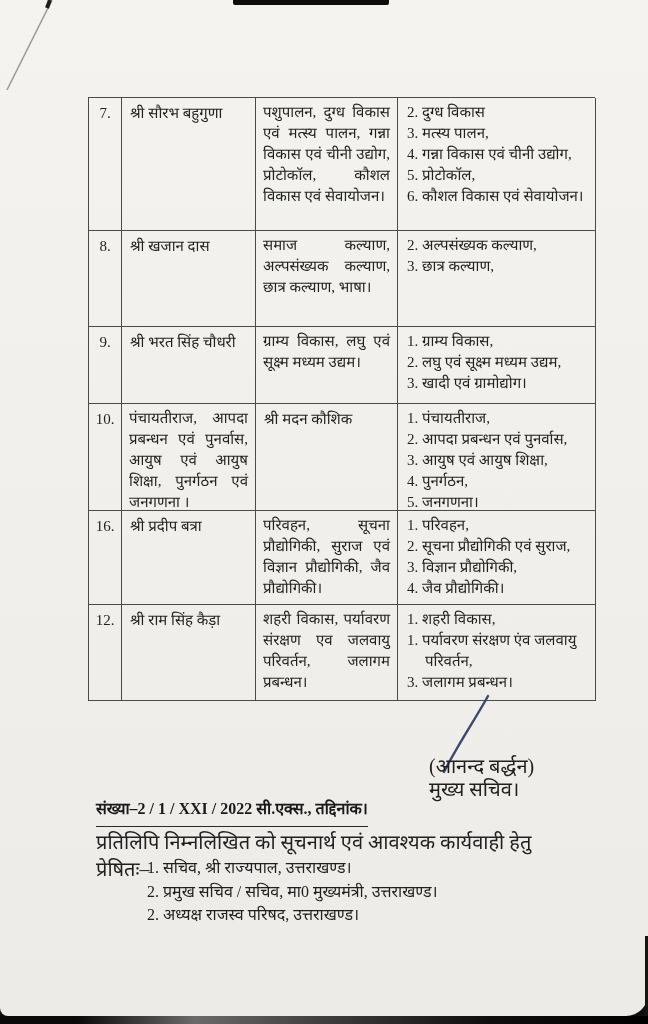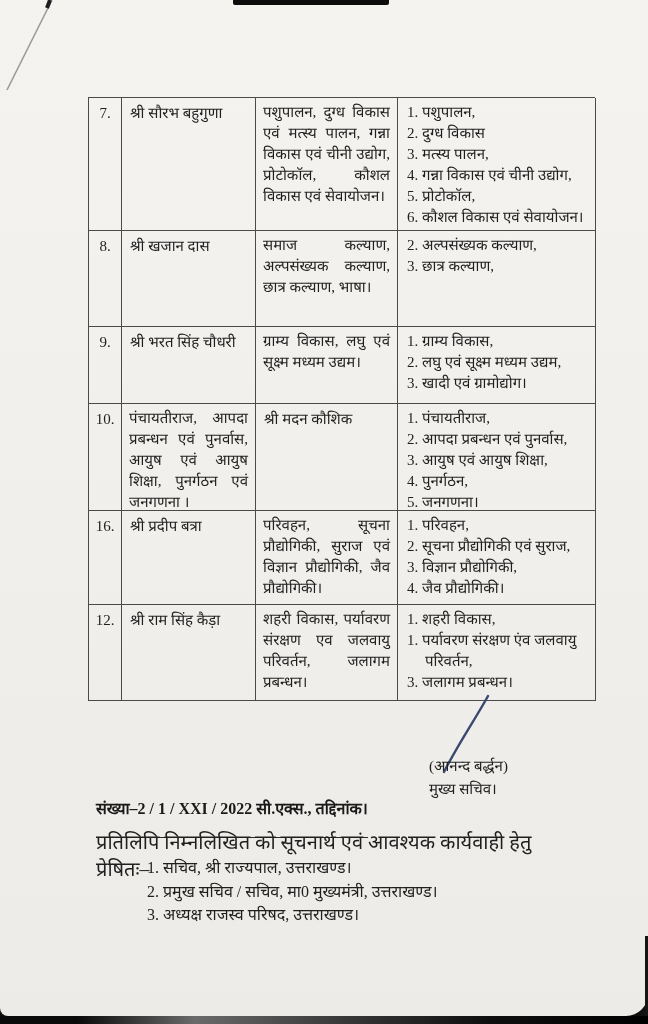--- a/index.html
+++ b/index.html
@@ -48,27 +48,27 @@
   }
   .c-sno{text-align:center;padding-top:5px;}
   .c-name{padding:5px 4px 0 8px;}
   .c-port{padding:4px 7px;text-align:justify;}
   .c-list{padding:4px 6px 4px 9px;}
   .pl-item{padding-left:18px;text-indent:-18px;}
   
   .sig-svg{position:absolute;left:430px;top:692px;}
   .sig-block{
     position:absolute;left:429px;top:755px;width:180px;
-    font-size:15px;line-height:23px;color:#1f1f1f;
+    font-size:20px;line-height:23px;color:#1f1f1f;
   }
   .ref-line{
     position:absolute;left:96px;top:797px;
     font-size:16px;font-weight:600;color:#1a1a1a;
   }
-  .ref-line .u{display:inline-block;border-bottom:1.5px solid #2a2a2a;padding-bottom:18px;}
+  .ref-line .u{display:inline-block;border-bottom:1.5px solid #2a2a2a;padding-bottom:7px;}
   .copy-line{
     position:absolute;left:96px;top:828px;width:480px;
     font-size:20px;color:#1f1f1f;
   }
   .recipients{
     position:absolute;left:147px;top:856px;width:400px;
     font-size:16px;line-height:23.5px;color:#1f1f1f;
   }
 </style>
 </head>
@@ -83,21 +83,20 @@
       <line x1="50" y1="0" x2="47" y2="8" stroke="#1c1c1c" stroke-width="4"></line>
     </svg>
 
     <div class="doc-table">
 
       <div class="row" style="height:133px">
         <div class="cell c-sno">7.</div>
         <div class="cell c-name">श्री सौरभ बहुगुणा</div>
         <div class="cell c-port">पशुपालन, दुग्ध विकास एवं मत्स्य पालन, गन्ना विकास एवं चीनी उद्योग, प्रोटोकॉल, कौशल विकास एवं सेवायोजन।</div>
         <div class="cell c-list">
-          <div class="pl-item">1. पशुपालन,</div>
           <div class="pl-item">2. दुग्ध विकास</div>
           <div class="pl-item">3. मत्स्य पालन,</div>
           <div class="pl-item">4. गन्ना विकास एवं चीनी उद्योग,</div>
           <div class="pl-item">5. प्रोटोकॉल,</div>
           <div class="pl-item">6. कौशल विकास एवं सेवायोजन।</div>
         </div>
       </div>
 
       <div class="row" style="height:96px">
         <div class="cell c-sno">8.</div>
@@ -169,20 +168,20 @@
 
     <div class="ref-line">
       <span class="u">संख्या–2 / 1 / XXI / 2022 सी.एक्स., तद्दिनांक।</span>
     </div>
 
     <div class="copy-line">प्रतिलिपि निम्नलिखित को सूचनार्थ एवं आवश्यक कार्यवाही हेतु प्रेषितः–</div>
 
     <div class="recipients">
       <div>1.  सचिव, श्री राज्यपाल, उत्तराखण्ड।</div>
       <div>2.  प्रमुख सचिव / सचिव, मा0 मुख्यमंत्री, उत्तराखण्ड।</div>
-      <div>3.  अध्यक्ष राजस्व परिषद, उत्तराखण्ड।</div>
+      <div>2.  अध्यक्ष राजस्व परिषद, उत्तराखण्ड।</div>
     </div>
 
   </div>
 
   <div class="edge-sliver"></div>
   <div class="bottom-strip"></div>
 </div>
 
 </body></html>

